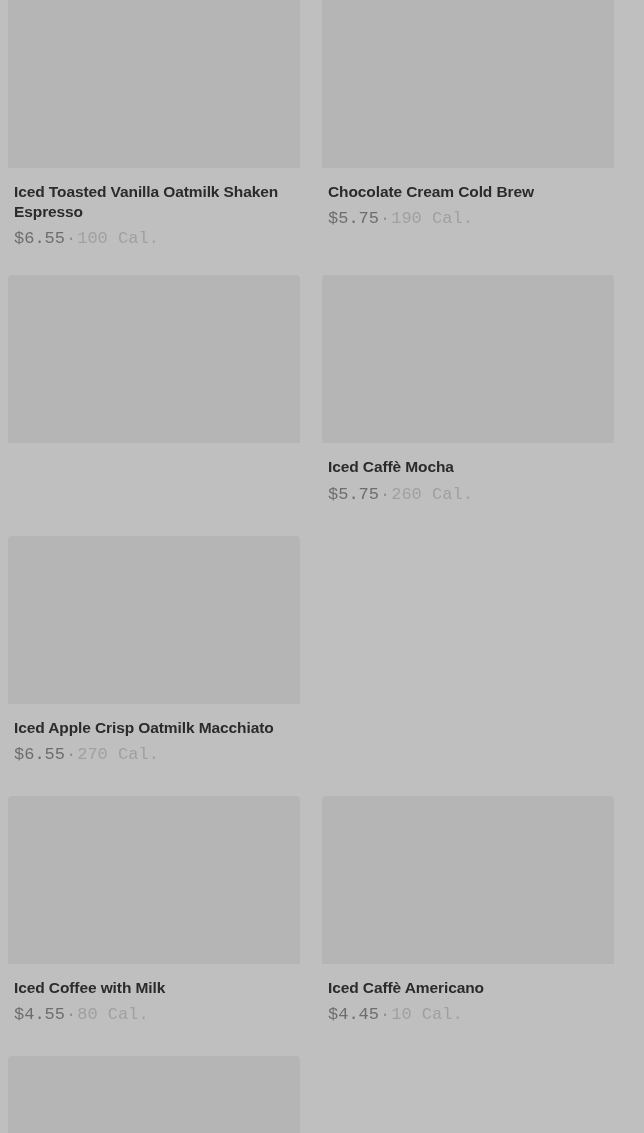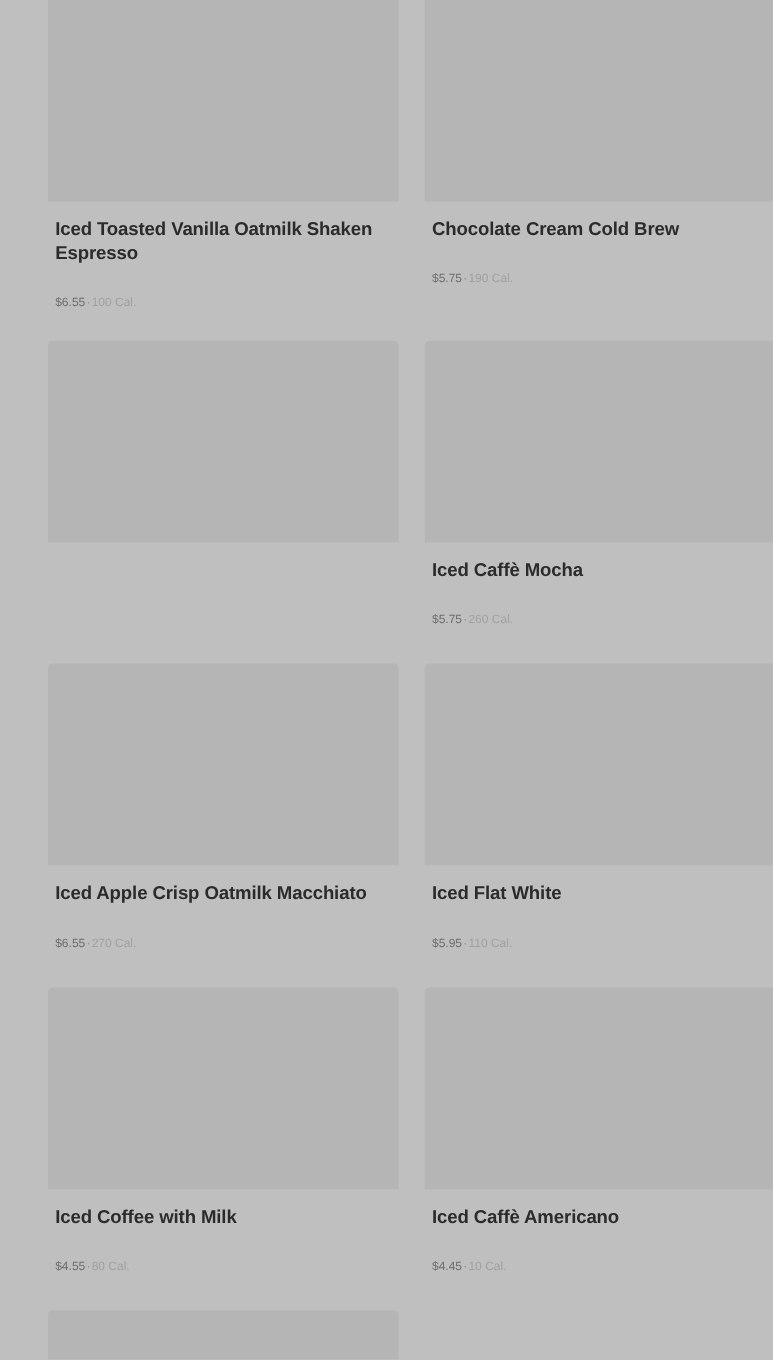--- a/index.html
+++ b/index.html
@@ -20,21 +20,21 @@
     position: absolute;
     left: 0;
     top: 0;
     width: 644px;
   }
 
   .menu-row {
     display: flex;
     width: 644px;
     box-sizing: border-box;
-    padding: 0 40px;
+    padding: 0 8px;
     gap: 22px;
   }
 
   .product-card {
     width: 292px;
     box-sizing: border-box;
     display: flex;
     flex-direction: column;
   }
 
@@ -59,24 +59,25 @@
   .product-title {
     font-size: 15.5px;
     font-weight: bold;
     color: #2b2b2b;
     line-height: 1.3;
     letter-spacing: -0.1px;
     margin: 0;
   }
 
   .product-meta {
-    margin-top: 24px;
-    font-size: 10px;
+    margin-top: 6px;
+    font-size: 17px;
     line-height: 1.3;
     white-space: nowrap;
+    font-family: Liberation Mono, monospace;
   }
 
   .product-price {
     color: #6d6d6d;
   }
 
   .meta-dot {
     color: #8e8e8e;
     padding: 0 1px;
   }
@@ -136,29 +137,20 @@
   <div class="menu-row">
     <div class="product-card">
       <div class="product-image"></div>
       <div class="product-info">
         <div class="product-title">Iced Apple Crisp Oatmilk Macchiato</div>
         <div class="product-meta">
           <span class="product-price">$6.55</span><span class="meta-dot">·</span><span class="product-calories">270 Cal.</span>
         </div>
       </div>
     </div>
-    <div class="product-card">
-      <div class="product-image"></div>
-      <div class="product-info">
-        <div class="product-title">Iced Flat White</div>
-        <div class="product-meta">
-          <span class="product-price">$5.95</span><span class="meta-dot">·</span><span class="product-calories">110 Cal.</span>
-        </div>
-      </div>
-    </div>
   </div>
 
   <div class="row-gap"></div>
 
   <div class="menu-row">
     <div class="product-card">
       <div class="product-image"></div>
       <div class="product-info">
         <div class="product-title">Iced Coffee with Milk</div>
         <div class="product-meta">

